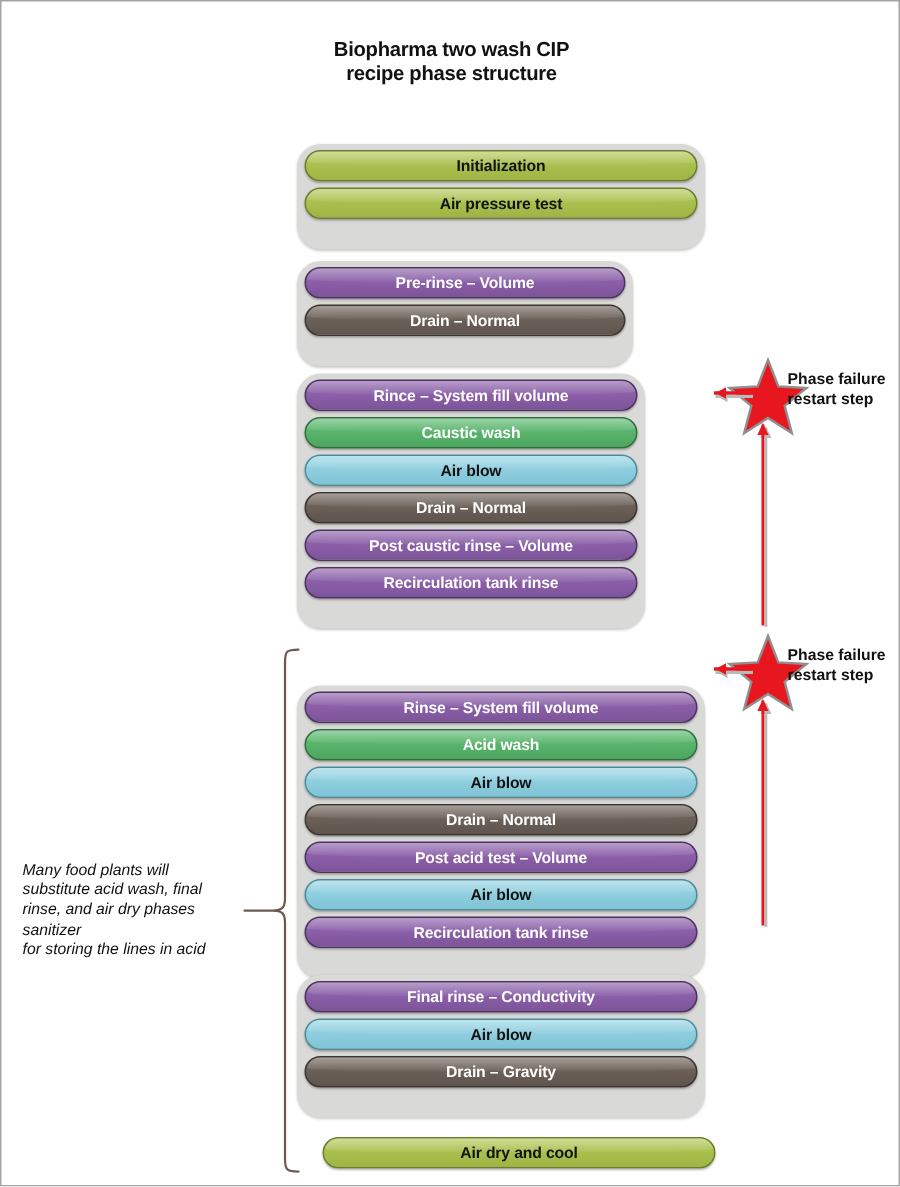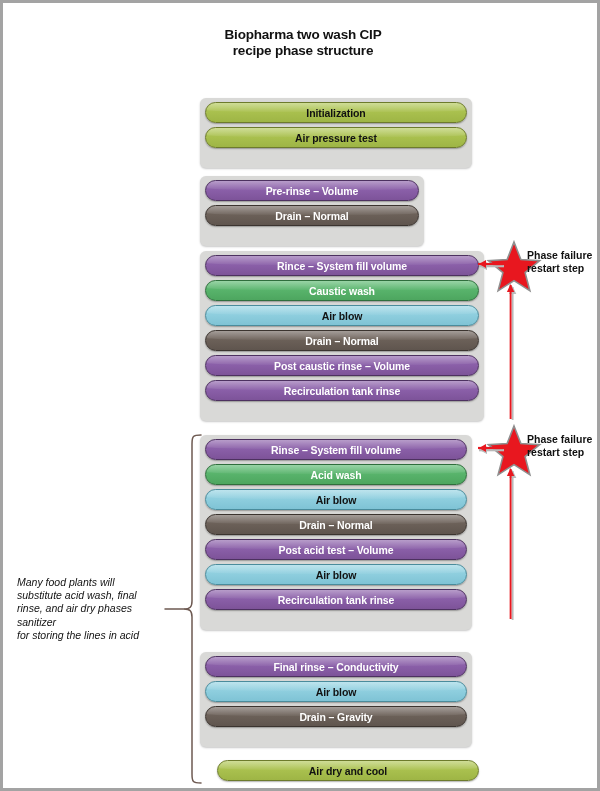--- a/index.html
+++ b/index.html
@@ -15,21 +15,21 @@
     color: #111111;
     overflow: hidden;
   }
 
   #page {
     position: absolute;
     left: 0; top: 0;
     width: 600px;
     height: 791px;
     background: #ffffff;
-    border: 3px solid #a3a3a3;
+    border: 1px solid #a3a3a3;
     box-sizing: border-box;
     padding-left: 36px;
   }
 
   
   #title {
     position: absolute;
     left: 150px;
     top: 24px;
     width: 300px;
@@ -39,21 +39,21 @@
     line-height: 16px;
     letter-spacing: -0.2px;
     color: #111111;
   }
   #title .t-line { display: block; }
 
   
   .group {
     position: absolute;
     background: #d9d9d7;
-    border-radius: 6px;
+    border-radius: 16px;
     box-sizing: border-box;
     padding: 4px 5px;
     box-shadow: 0 1px 2px rgba(0,0,0,0.22);
   }
   .group.bare {
     background: transparent;
     box-shadow: none;
     padding: 0;
   }
 
@@ -167,42 +167,42 @@
 
   <div class="group" style="left:197px; top:173px; width:224px;">
     <div class="pill purple">
       <span class="pill-label">Pre-rinse – Volume</span>
     </div>
     <div class="pill gray">
       <span class="pill-label">Drain – Normal</span>
     </div>
   </div>
 
-  <div class="group" style="left:197px; top:248px; width:284px;">
+  <div class="group" style="left:197px; top:248px; width:232px;">
     <div class="pill purple">
       <span class="pill-label">Rince – System fill volume</span>
     </div>
     <div class="pill green">
       <span class="pill-label">Caustic wash</span>
     </div>
     <div class="pill blue">
       <span class="pill-label">Air blow</span>
     </div>
     <div class="pill gray">
       <span class="pill-label">Drain – Normal</span>
     </div>
     <div class="pill purple">
       <span class="pill-label">Post caustic rinse – Volume</span>
     </div>
     <div class="pill purple">
       <span class="pill-label">Recirculation tank rinse</span>
     </div>
   </div>
 
-  <div class="group" style="left:197px; top:432px; width:272px;">
+  <div class="group" style="left:197px; top:456px; width:272px;">
     <div class="pill purple">
       <span class="pill-label">Rinse – System fill volume</span>
     </div>
     <div class="pill green">
       <span class="pill-label">Acid wash</span>
     </div>
     <div class="pill blue">
       <span class="pill-label">Air blow</span>
     </div>
     <div class="pill gray">

